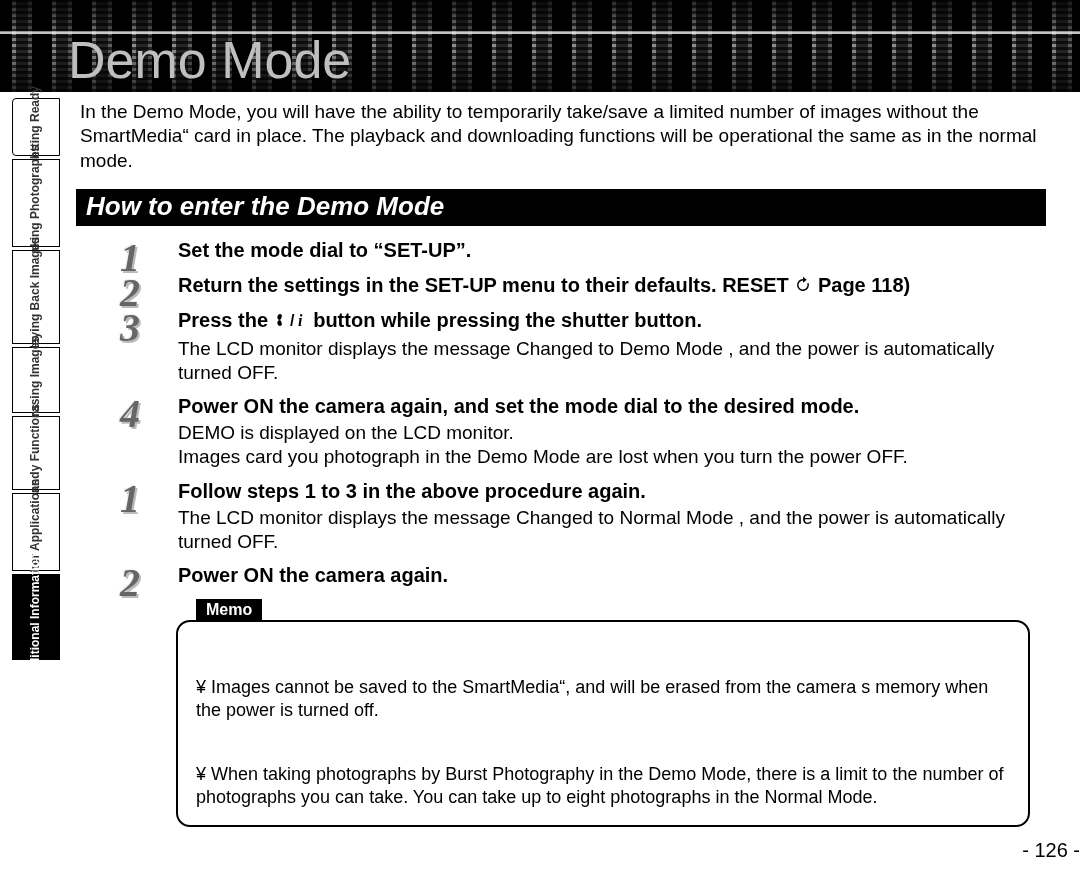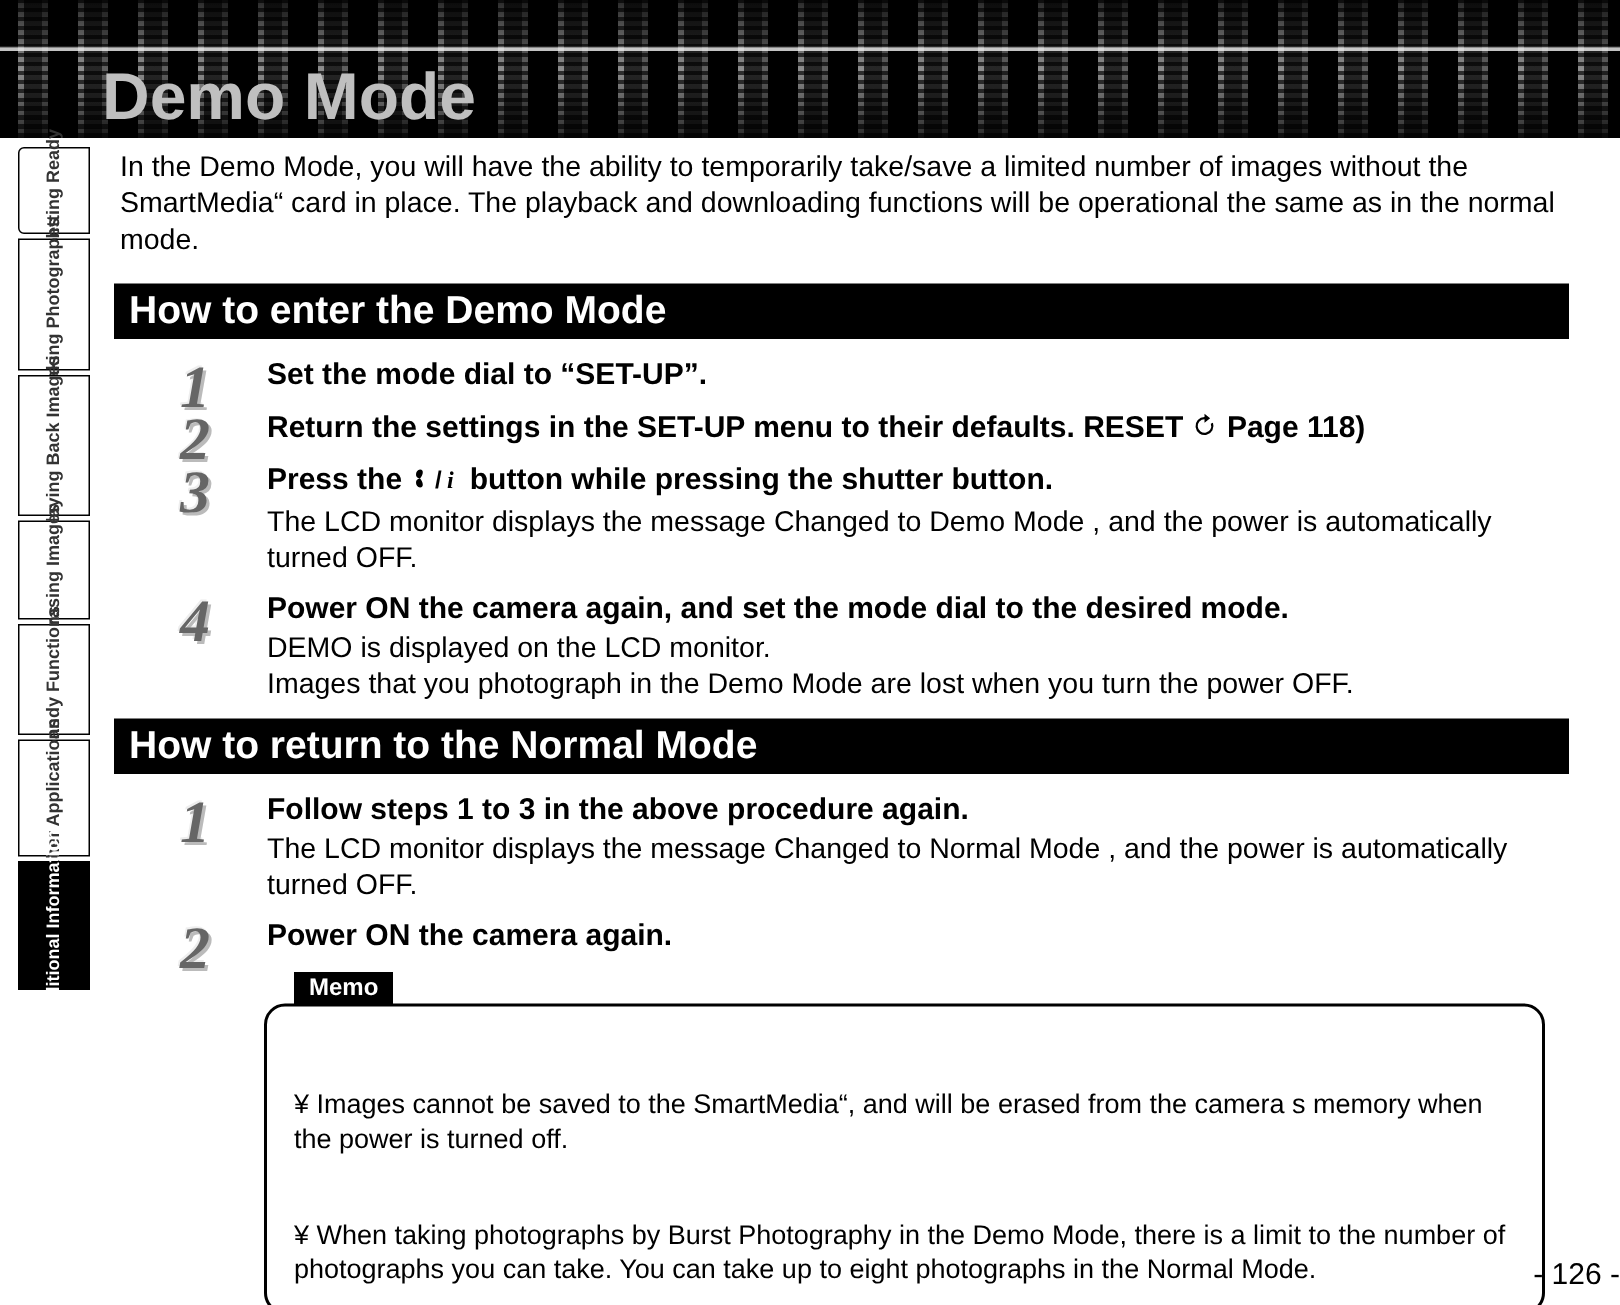--- a/index.html
+++ b/index.html
@@ -33,22 +33,22 @@
   .banner .stripes {
     position: absolute;
     inset: 0;
     background: repeating-linear-gradient(0deg, rgba(0,0,0,0.6) 0 3px, rgba(255,255,255,0.2) 3px 6px);
     mix-blend-mode: overlay;
   }
   .banner .title {
     position: absolute;
     left: 68px;
     bottom: 2px;
-    font-size: 44px;
-    font-weight: 700;
+    font-size: 52px;
+    font-weight: 400;
     color: #bfbfbf;
     letter-spacing: 0px;
   }
   .banner .hr {
     position: absolute;
     left: 0; right: 0;
     bottom: 58px;
     height: 3px;
     background: #fff;
     opacity: 0.7;
@@ -107,20 +107,21 @@
   }
   .section-bar {
     background: #000;
     color: #fff;
     font-size: 26px;
     font-weight: 700;
     padding: 2px 10px 4px;
     margin-bottom: 12px;
     width: 970px;
     margin-left: -4px;
+    font-style: italic;
   }
 
   .steps { margin-left: 40px; }
   .step {
     position: relative;
     padding-left: 58px;
     margin-bottom: 10px;
   }
   .step-num {
     position: absolute;
@@ -265,26 +266,25 @@
         </span>
         <span> button while pressing the shutter button.</span>
       </div>
       <div class="step-body">The LCD monitor displays the message  Changed to Demo Mode , and the power is automatically turned OFF.</div>
     </div>
 
     <div class="step">
       <span class="step-num">4</span>
       <div class="step-head">Power ON the camera again, and set the mode dial to the desired mode.</div>
       <div class="step-body" style="white-space:pre-line;"> DEMO  is displayed on the LCD monitor.
-Images that you photograph in the Demo Mode are lost when you turn the power OFF.</div>
+Images card you photograph in the Demo Mode are lost when you turn the power OFF.</div>
     </div>
 
   </div>
 
-  <div class="section-bar" style="margin-top:8px;">How to return to the Normal Mode</div>
 
   <div class="steps">
 
     <div class="step">
       <span class="step-num">1</span>
       <div class="step-head">Follow steps 1 to 3 in the above procedure again.</div>
       <div class="step-body">The LCD monitor displays the message  Changed to Normal Mode , and the power is automatically turned OFF.</div>
     </div>
 
     <div class="step">

